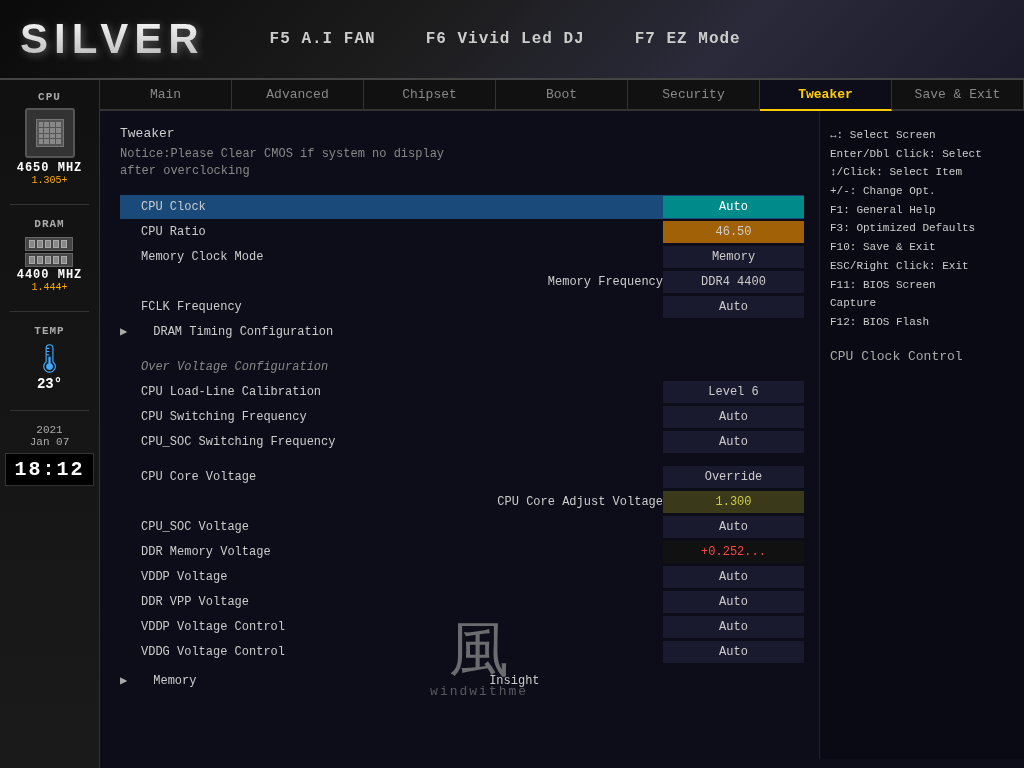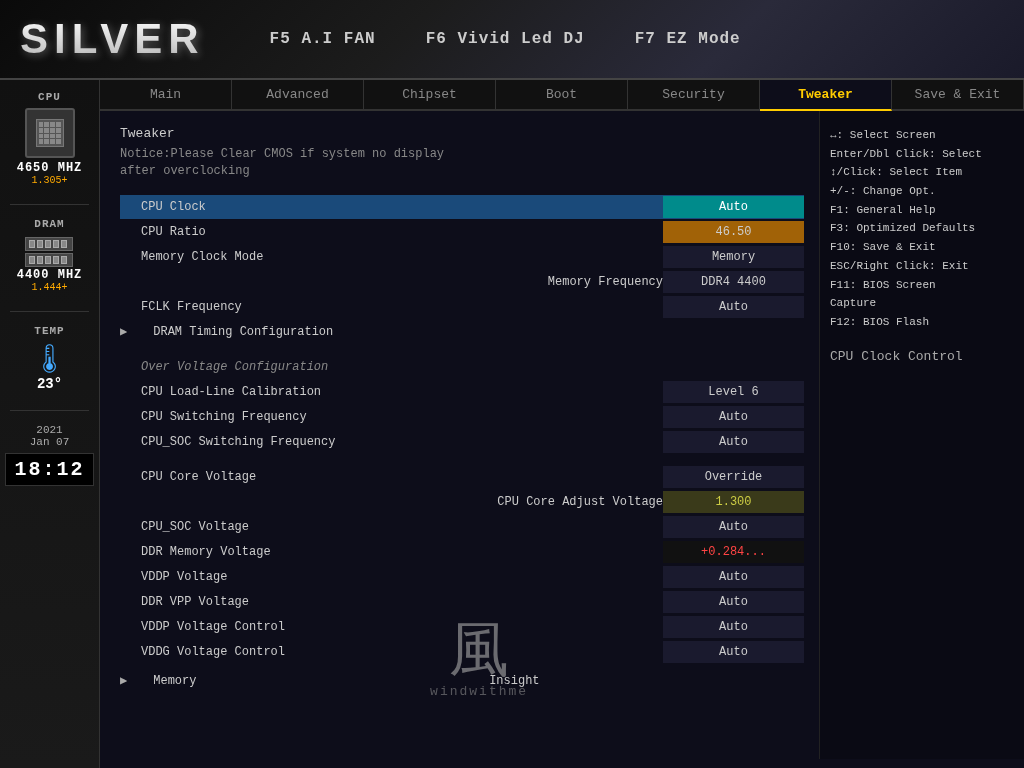--- a/index.html
+++ b/index.html
@@ -526,21 +526,21 @@
           <div class="setting-value gold-bg">1.300</div>
         </div>
 
         <div class="setting-row">
           <div class="setting-name">CPU_SOC Voltage</div>
           <div class="setting-value dark-bg">Auto</div>
         </div>
 
         <div class="setting-row">
           <div class="setting-name">DDR Memory Voltage</div>
-          <div class="setting-value red-text">+0.284...</div>
+          <div class="setting-value red-text">+0.252...</div>
         </div>
 
         <div class="setting-row">
           <div class="setting-name">VDDP Voltage</div>
           <div class="setting-value dark-bg">Auto</div>
         </div>
 
         <div class="setting-row">
           <div class="setting-name">DDR VPP Voltage</div>
           <div class="setting-value dark-bg">Auto</div>

